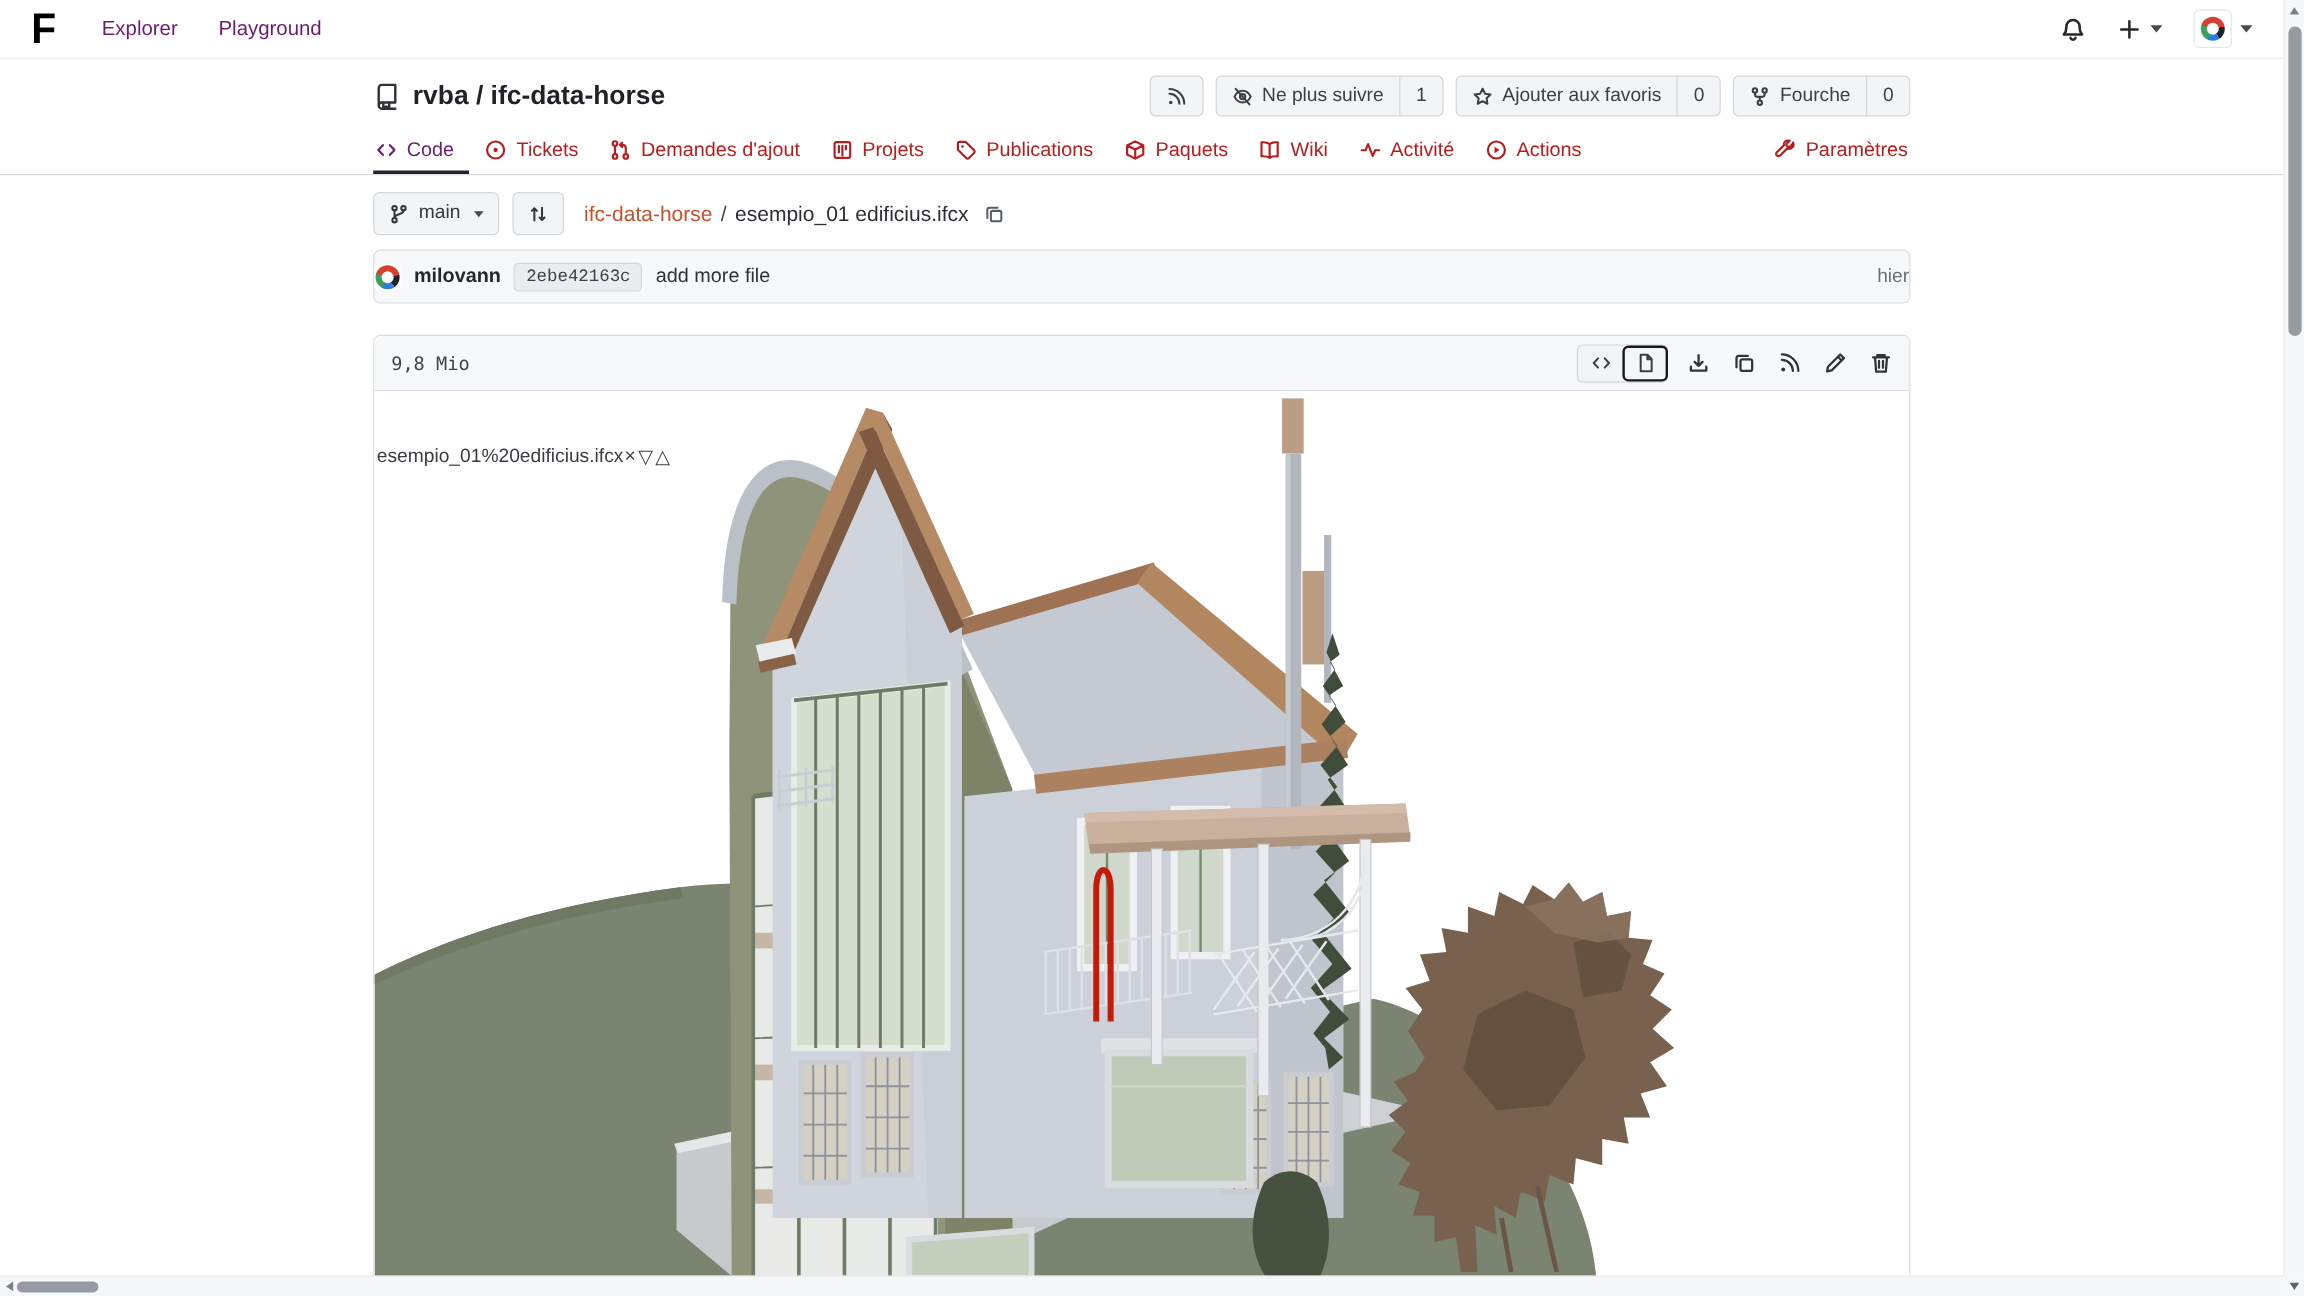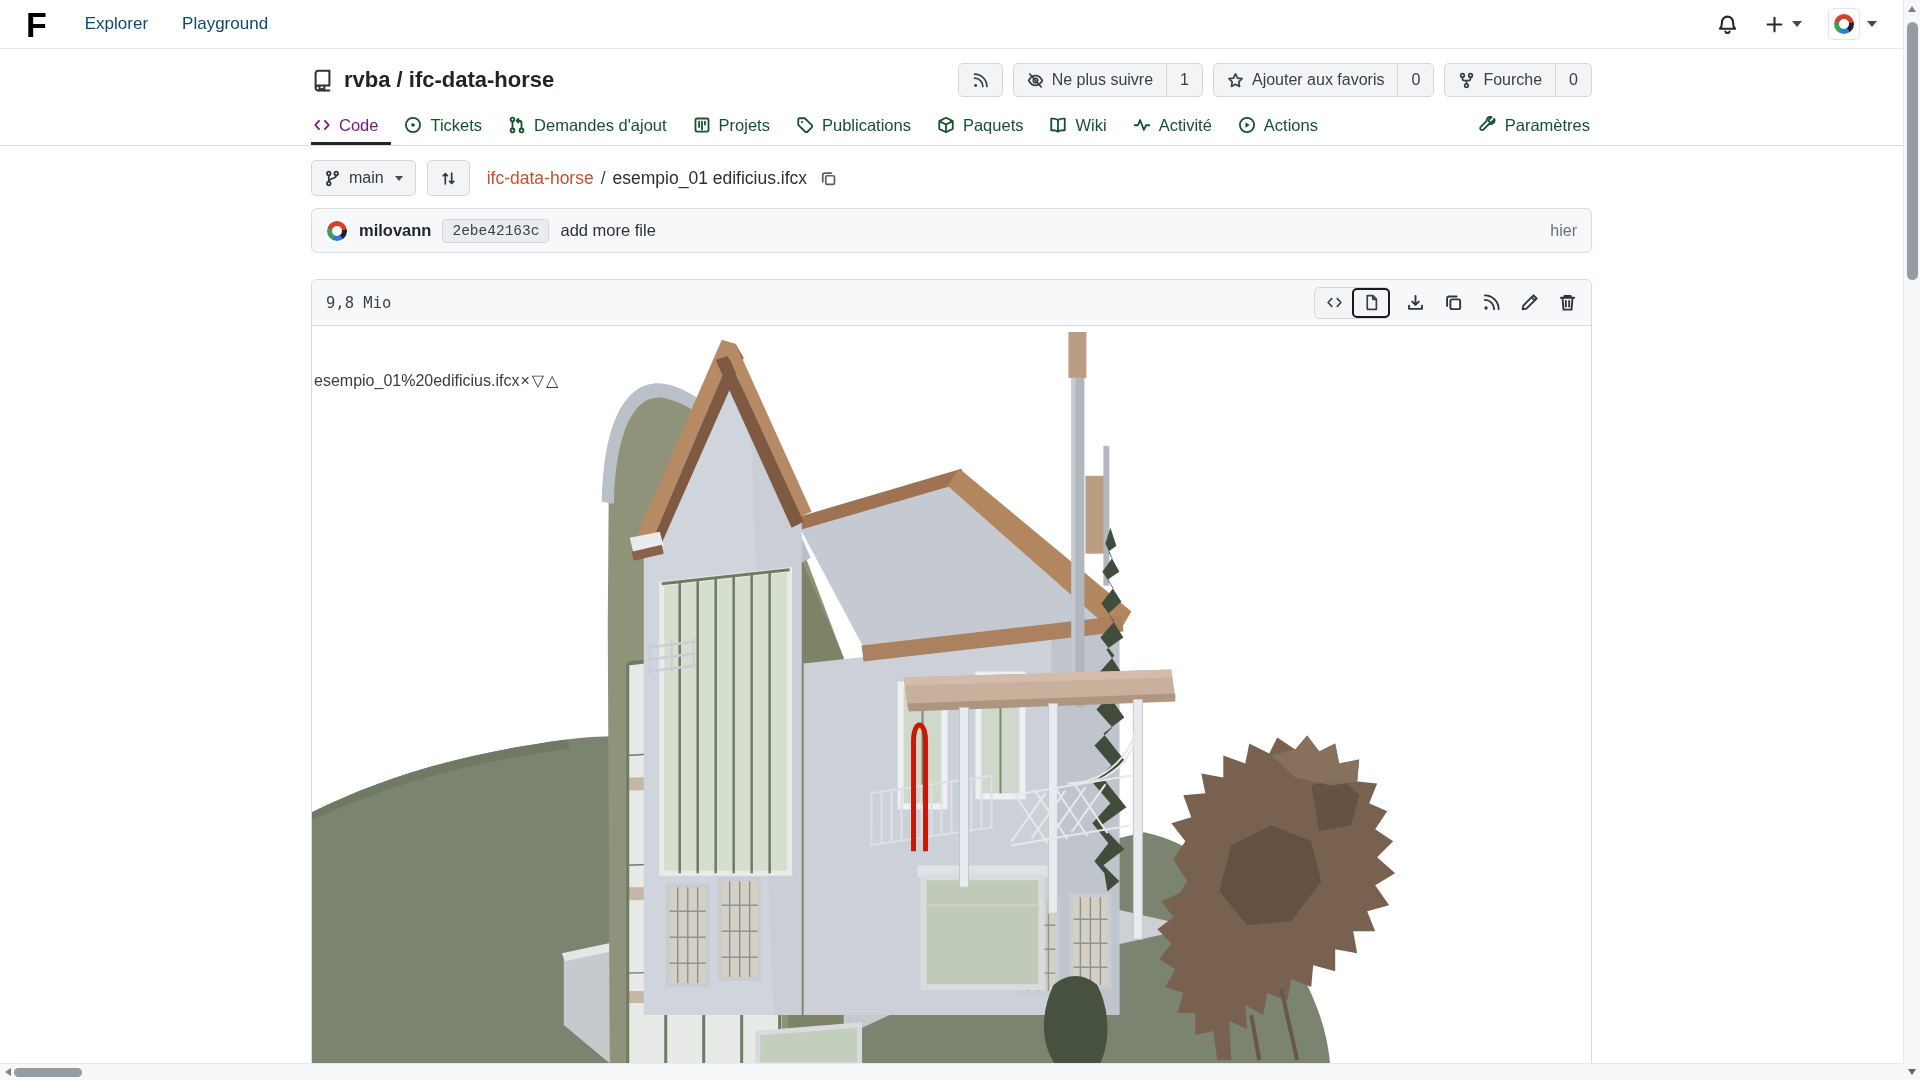--- a/index.html
+++ b/index.html
@@ -9,21 +9,21 @@
   .page { width:1903px; }
   .container { width:1281px; margin:0 auto; }
 
   .ic { fill:none; stroke:currentColor; stroke-width:1.6; stroke-linecap:round; stroke-linejoin:round; flex:none; }
 
   
   .navbar { height:49px; display:flex; align-items:center; padding:0 26px; gap:34px;
             border-bottom:1px solid #e7eaed; background:#fff; }
   .logo { font-size:34px; font-weight:900; color:#000; letter-spacing:-2px; line-height:1;
           transform:scaleY(1.05); margin-right:6px; }
-  .nav-link { font-size:17px; color:#0c4a6e; cursor:pointer; }
+  .nav-link { font-size:17px; color:#701a75; cursor:pointer; }
   .nav-right { margin-left:auto; display:flex; align-items:center; gap:26px; }
   .nav-icon { width:21px; height:21px; color:#24292e; }
   .caret { width:0; height:0; border-left:5px solid transparent; border-right:5px solid transparent;
            border-top:6px solid #454a50; display:inline-block; margin-left:7px; }
   .nav-plus { display:flex; align-items:center; }
   .avatar-wrap { display:flex; align-items:center; }
   .avatar { width:32px; height:32px; border-radius:5px; background:#fff; border:1px solid #e3e6ea;
             display:flex; align-items:center; justify-content:center; }
   .donut { width:20px; height:20px; border-radius:50%; position:relative;
            background:conic-gradient(#d6402f 0 22%, #20242a 22% 40%, #2f7ddb 40% 58%, #3aa05a 58% 80%, #d6402f 80% 100%); }
@@ -36,41 +36,41 @@
   .repo-actions { margin-left:auto; display:flex; align-items:center; gap:10px; }
   .split { display:inline-flex; align-items:stretch; height:34px; border:1px solid #d3d7dc; border-radius:5px;
            overflow:hidden; background:#f3f4f6; font-size:16px; color:#3b4046; }
   .split .part { display:flex; align-items:center; gap:8px; padding:0 13px; cursor:pointer; }
   .split .part + .part { border-left:1px solid #d3d7dc; }
   .split .ic { width:17px; height:17px; }
 
   
   .tabs-strip { margin-top:6px; border-bottom:1px solid #d8dce1; width:1903px; }
   .tabs { display:flex; align-items:stretch; height:40px; }
-  .tab { display:flex; align-items:center; gap:8px; padding:0 13px; font-size:16.5px; color:#14532d; cursor:pointer; }
+  .tab { display:flex; align-items:center; gap:8px; padding:0 13px; font-size:16.5px; color:#b91c1c; cursor:pointer; }
   .tab .ic { width:18px; height:18px; }
   .tab.active { color:#701a75; font-weight:400; box-shadow:inset 0 -3px 0 #212529; }
   .tab.first { padding-left:2px; }
   .tab.settings { margin-left:auto; padding-right:2px; }
 
   
   .branch-row { margin-top:14px; height:36px; display:flex; align-items:center; gap:11px; }
   .btn { display:inline-flex; align-items:center; gap:8px; height:36px; padding:11px 12px;
          border:1px solid #d3d7dc; border-radius:5px; background:#f3f4f6; font-size:16px; color:#33383d; cursor:pointer; }
   .btn .ic { width:17px; height:17px; }
   .btn .caret { border-top-width:5px; border-left-width:4.5px; border-right-width:4.5px; margin-left:3px; }
   .crumbs { display:flex; align-items:center; gap:7px; font-size:17.5px; margin-left:6px; }
   .crumb-link { color:#c4512c; cursor:pointer; }
   .crumb-sep { color:#41464c; }
   .crumb-file { color:#2b2f34; }
   .copy-ic { width:17px; height:17px; color:#585e65; margin-left:6px; cursor:pointer; }
 
   
   .commit-bar { margin-top:12px; height:45px; border:1px solid #d8dce1; border-radius:6px; background:#f7f8fa;
-                display:flex; align-items:center; padding:0 14px; gap:11px; }
+                display:flex; align-items:center; padding:0 0; gap:11px; }
   .commit-author { font-size:16.5px; font-weight:700; color:#24282d; }
   .hash-badge { font-family:Liberation Mono, monospace; font-size:14.5px; color:#3c4146;
                 background:#eaecef; border:1px solid #d3d7dc; border-radius:4px; padding:3px 9px; cursor:pointer; }
   .commit-msg { font-size:16.5px; color:#2e3237; }
   .commit-time { margin-left:auto; font-size:16px; color:#6a7076; }
 
   
   .file-box { margin-top:26px; border:1px solid #d8dce1; border-radius:6px 6px 0 0; height:786px; overflow:hidden; background:#fff; }
   .file-header { height:46px; background:#f7f8fa; border-bottom:1px solid #d8dce1;
                  display:flex; align-items:center; padding:0 14px; }

